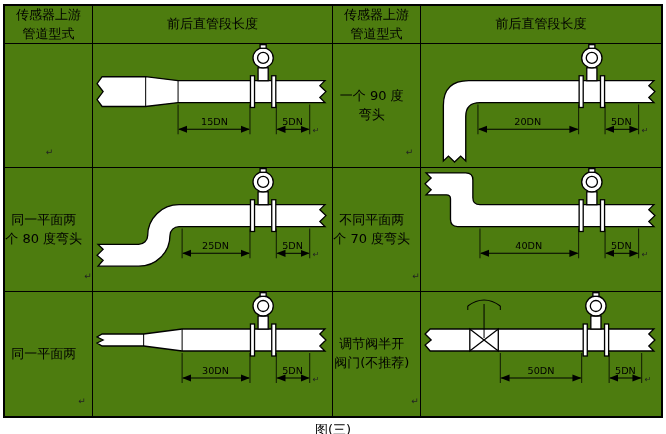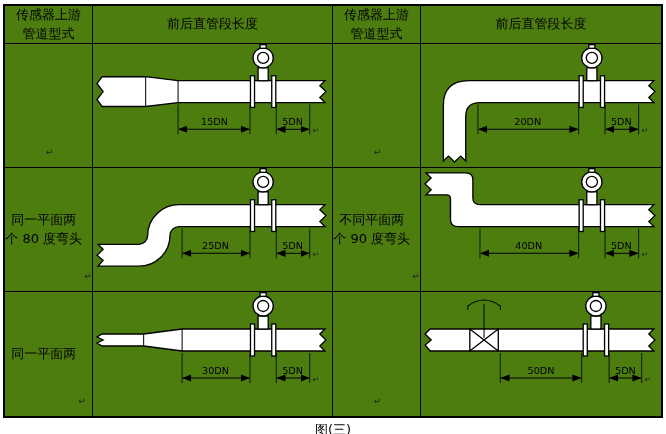--- a/index.html
+++ b/index.html
@@ -92,20 +92,22 @@
         <g>
           <line class="ext" x1="181" y1="61" x2="181" y2="91"></line>
           <line class="ext" x1="214" y1="61" x2="214" y2="91"></line>
           <line class="dl" x1="182" y1="86" x2="213" y2="86" marker-start="url(#arr)" marker-end="url(#arr)"></line>
           <text class="dt" x="197" y="82" text-anchor="middle">5DN</text>
         </g>
         <text class="mk" x="217" y="90">↵</text>
       </svg>
     </div>
     <div class="cell lcell">
+      <span class="txt">一个 90 度
+弯头</span>
         <span class="mark">↵</span>
     </div>
     <div class="cell dcell no-r">
       <svg viewBox="0 0 236 124" preserveAspectRatio="none">
         <g>
           <path class="pp" d="M22,118 L22,62 Q22,37 47,37 L229,37 L224,42 L230,48 L224,54 L229,59 L58,59 Q44,59 44,73 L44,118 L39,113 L33,119 L27,113 L22,118 Z"></path>
         </g>
         <g>
           <rect class="pp" x="155.5" y="32" width="4" height="32"></rect>
           <rect class="pp" x="176.5" y="32" width="4" height="32"></rect>
@@ -158,21 +160,21 @@
           <line class="ext" x1="181" y1="61" x2="181" y2="91"></line>
           <line class="ext" x1="214" y1="61" x2="214" y2="91"></line>
           <line class="dl" x1="182" y1="86" x2="213" y2="86" marker-start="url(#arr)" marker-end="url(#arr)"></line>
           <text class="dt" x="197" y="82" text-anchor="middle">5DN</text>
         </g>
         <text class="mk" x="217" y="90">↵</text>
       </svg>
     </div>
     <div class="cell lcell">
       <span class="txt">不同平面两
-个 90 度弯头</span>
+个 70 度弯头</span>
         <span class="mark">↵</span>
     </div>
     <div class="cell dcell no-r">
       <svg viewBox="0 0 236 124" preserveAspectRatio="none">
         <g>
           <path class="pp" d="M5,5 L44,5 Q51,5 51,12 L51,30 Q51,37 58,37 L229,37 L224,42 L230,48 L224,54 L229,59 L36,59 Q29,59 29,52 L29,31 Q29,27 25,27 L5,27 L10,22 L4,16 L10,10 Z"></path>
         </g>
         <g>
           <rect class="pp" x="155.5" y="32" width="4" height="32"></rect>
           <rect class="pp" x="176.5" y="32" width="4" height="32"></rect>
@@ -225,20 +227,22 @@
         <g>
           <line class="ext" x1="181" y1="61" x2="181" y2="91"></line>
           <line class="ext" x1="214" y1="61" x2="214" y2="91"></line>
           <line class="dl" x1="182" y1="86" x2="213" y2="86" marker-start="url(#arr)" marker-end="url(#arr)"></line>
           <text class="dt" x="197" y="82" text-anchor="middle">5DN</text>
         </g>
         <text class="mk" x="217" y="90">↵</text>
       </svg>
     </div>
     <div class="cell lcell no-b">
+      <span class="txt">调节阀半开
+阀门(不推荐)</span>
         <span class="mark">↵</span>
     </div>
     <div class="cell dcell no-r no-b">
       <svg viewBox="0 0 236 124" preserveAspectRatio="none">
         <g>
           <path class="pp" d="M9,37 L229,37 L224,42 L230,48 L224,54 L229,59 L9,59 L4,53 L10,48 L4,42 Z"></path>
         </g>
         <g>
           <line class="thin" x1="62" y1="46" x2="62" y2="12"></line>
           <path class="thin" d="M46,14 Q62,2 78,14"></path>

